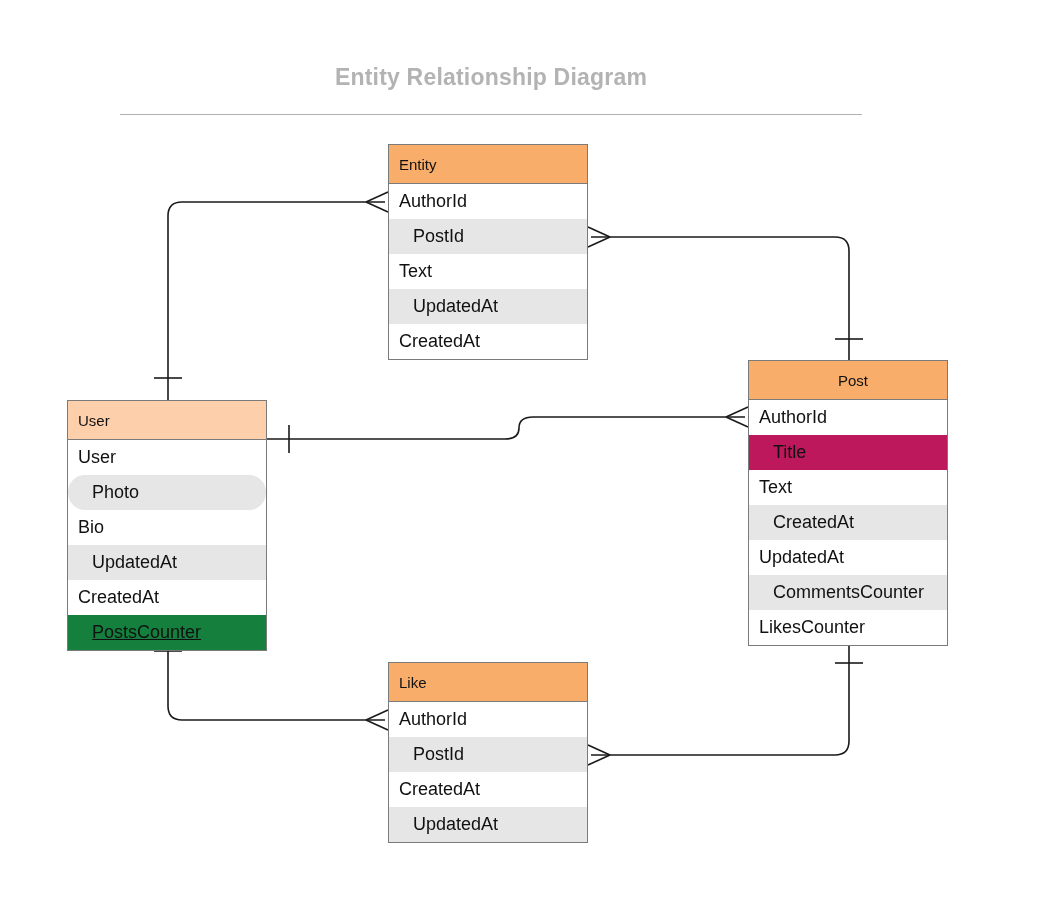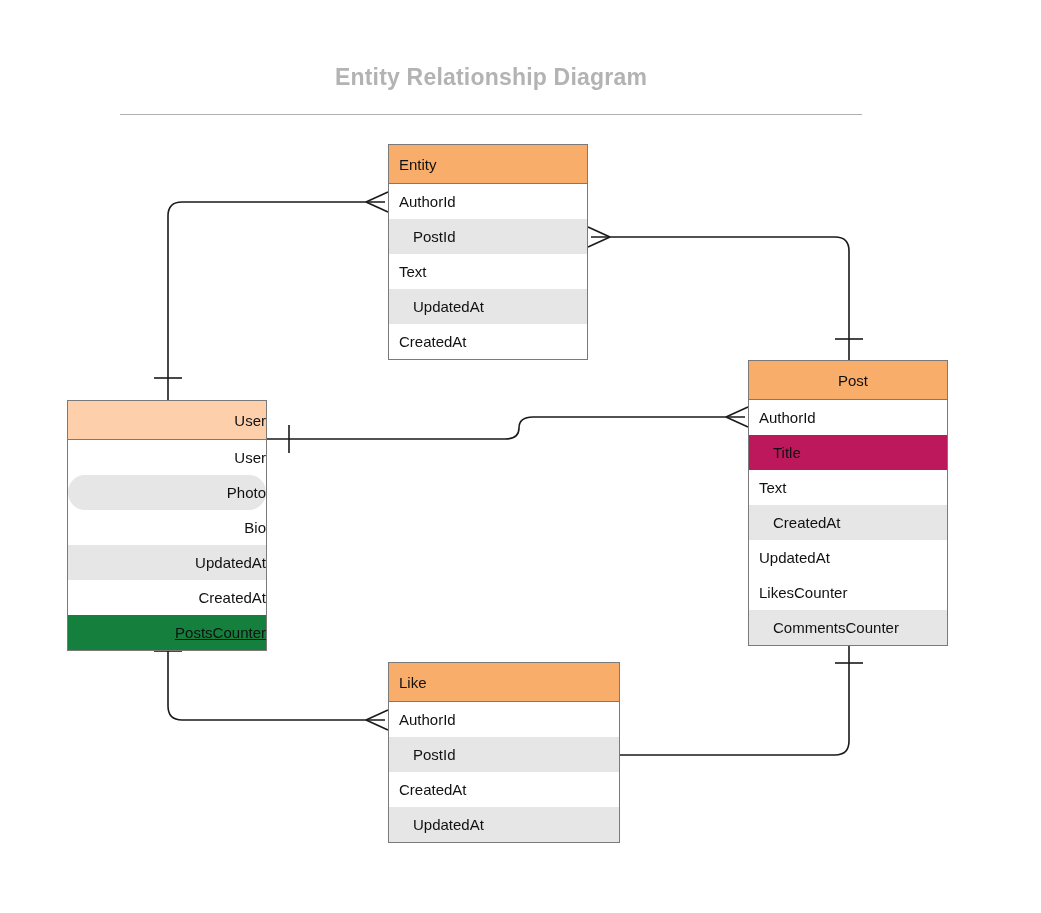--- a/index.html
+++ b/index.html
@@ -79,33 +79,33 @@
     border-bottom: 1px solid #7a7a7a;
     overflow: hidden;
     white-space: nowrap;
   }
   .entity-rows { display: block; }
   .entity-row {
     box-sizing: border-box;
     height: 35px;
     line-height: 35px;
     padding-left: 10px;
-    font-size: 15px;
+    font-size: 18px;
     color: #111111;
     background: #ffffff;
     overflow: hidden;
     white-space: nowrap;
   }
   .entity-row.band { background: #e6e6e6; padding-left: 24px; }
 
   
   #entity-comment { left: 388px; top: 144px;  width: 200px; }
   #entity-user    { left: 67px;  top: 400px;  width: 200px; }
   #entity-post    { left: 748px; top: 360px;  width: 200px; }
-  #entity-like    { left: 388px; top: 662px;  width: 232px; }
+  #entity-like    { left: 388px; top: 662px;  width: 200px; }
 </style>
 </head>
 <body style="background: rgb(255, 255, 255);">
 
 <div id="canvas">
 
   <div class="title-block">
     <div class="title-text">Entity Relationship Diagram</div>
   </div>
   <div class="title-rule"></div>
@@ -164,42 +164,42 @@
     <div class="entity-header" style="background: rgb(249, 173, 106); border-bottom-color: rgb(122, 122, 122); color: rgb(17, 17, 17);">Entity</div>
     <div class="entity-rows">
       <div class="entity-row">AuthorId</div>
       <div class="entity-row band" style="background: rgb(230, 230, 230);">PostId</div>
       <div class="entity-row">Text</div>
       <div class="entity-row band" style="background: rgb(230, 230, 230);">UpdatedAt</div>
       <div class="entity-row">CreatedAt</div>
     </div>
   </div>
 
-  <div class="entity" id="entity-user" style="border-color: rgb(122, 122, 122); text-align: right;">
+  <div class="entity" id="entity-user" style="border-color: rgb(122, 122, 122);">
     <div class="entity-header" style="background: rgb(253, 207, 170); border-bottom-color: rgb(122, 122, 122); color: rgb(17, 17, 17);">User</div>
     <div class="entity-rows">
       <div class="entity-row">User</div>
       <div class="entity-row band" style="background: rgb(230, 230, 230); border-radius: 17px;">Photo</div>
       <div class="entity-row">Bio</div>
       <div class="entity-row band" style="background: rgb(230, 230, 230);">UpdatedAt</div>
       <div class="entity-row">CreatedAt</div>
       <div class="entity-row band" style="background: #15803d; text-decoration: underline;">PostsCounter</div>
     </div>
   </div>
 
   <div class="entity" id="entity-post" style="border-color: rgb(122, 122, 122);">
     <div class="entity-header" style="background: rgb(249, 173, 106); border-bottom-color: rgb(122, 122, 122); color: rgb(17, 17, 17); text-align: center;">Post</div>
     <div class="entity-rows">
       <div class="entity-row">AuthorId</div>
       <div class="entity-row band" style="background: #be185d;">Title</div>
       <div class="entity-row">Text</div>
       <div class="entity-row band" style="background: rgb(230, 230, 230);">CreatedAt</div>
       <div class="entity-row">UpdatedAt</div>
+      <div class="entity-row band" style="background: rgb(230, 230, 230);">CommentsCounter</div>
       <div class="entity-row">LikesCounter</div>
-      <div class="entity-row band" style="background: rgb(230, 230, 230);">CommentsCounter</div>
     </div>
   </div>
 
   <div class="entity" id="entity-like" style="border-color: rgb(122, 122, 122);">
     <div class="entity-header" style="background: rgb(249, 173, 106); border-bottom-color: rgb(122, 122, 122); color: rgb(17, 17, 17);">Like</div>
     <div class="entity-rows">
       <div class="entity-row">AuthorId</div>
       <div class="entity-row band" style="background: rgb(230, 230, 230);">PostId</div>
       <div class="entity-row">CreatedAt</div>
       <div class="entity-row band" style="background: rgb(230, 230, 230);">UpdatedAt</div>

